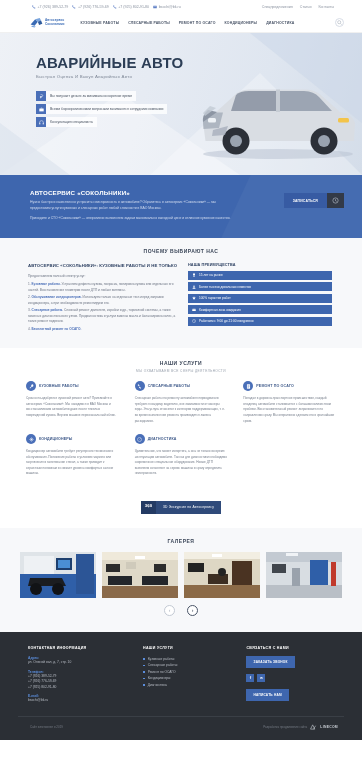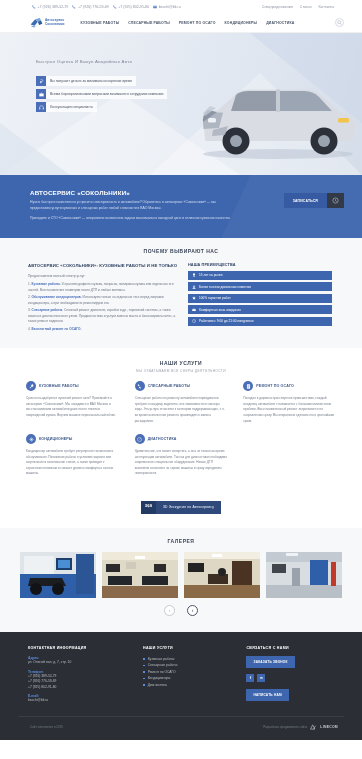--- a/index.html
+++ b/index.html
@@ -265,20 +265,21 @@
       <circle cx="96" cy="150" r="12" fill="#9aa3b0"></circle>
       <circle cx="272" cy="150" r="27" fill="#2c3038"></circle>
       <circle cx="272" cy="150" r="12" fill="#9aa3b0"></circle>
       <path d="M30 112 L58 92 L40 88 Q28 98 30 112 Z" fill="#8c95a3"></path>
       <path d="M34 100 L56 84 L44 80 L30 94 Z" fill="#c3cad4" opacity=".8"></path>
       <path d="M50 128 L80 120 L74 138 L48 140 Z" fill="#a7afbb" opacity=".8"></path>
       <path d="M176 47 L184 47 L184 92 L176 92 Z" fill="#c6ccd4"></path>
     </svg>
 
     <div class="hero-inner">
+      <h1>АВАРИЙНЫЕ АВТО</h1>
       <div class="hero-sub">Быстрая Оценка И Выкуп Аварийных Авто</div>
       <div class="hero-list">
 
         <div class="hero-li">
           <div class="hero-li-ic">
             <svg width="5" height="5" viewBox="0 0 16 16">
                 <path d="M5 2h4a3 3 0 010 6H5v6M3 8h6M3 11h6" stroke="#fff" stroke-width="1.5" fill="none"></path>
               </svg>
           </div>
           <div class="hero-li-tx">Вы получает деньги за минимально короткое время</div>

